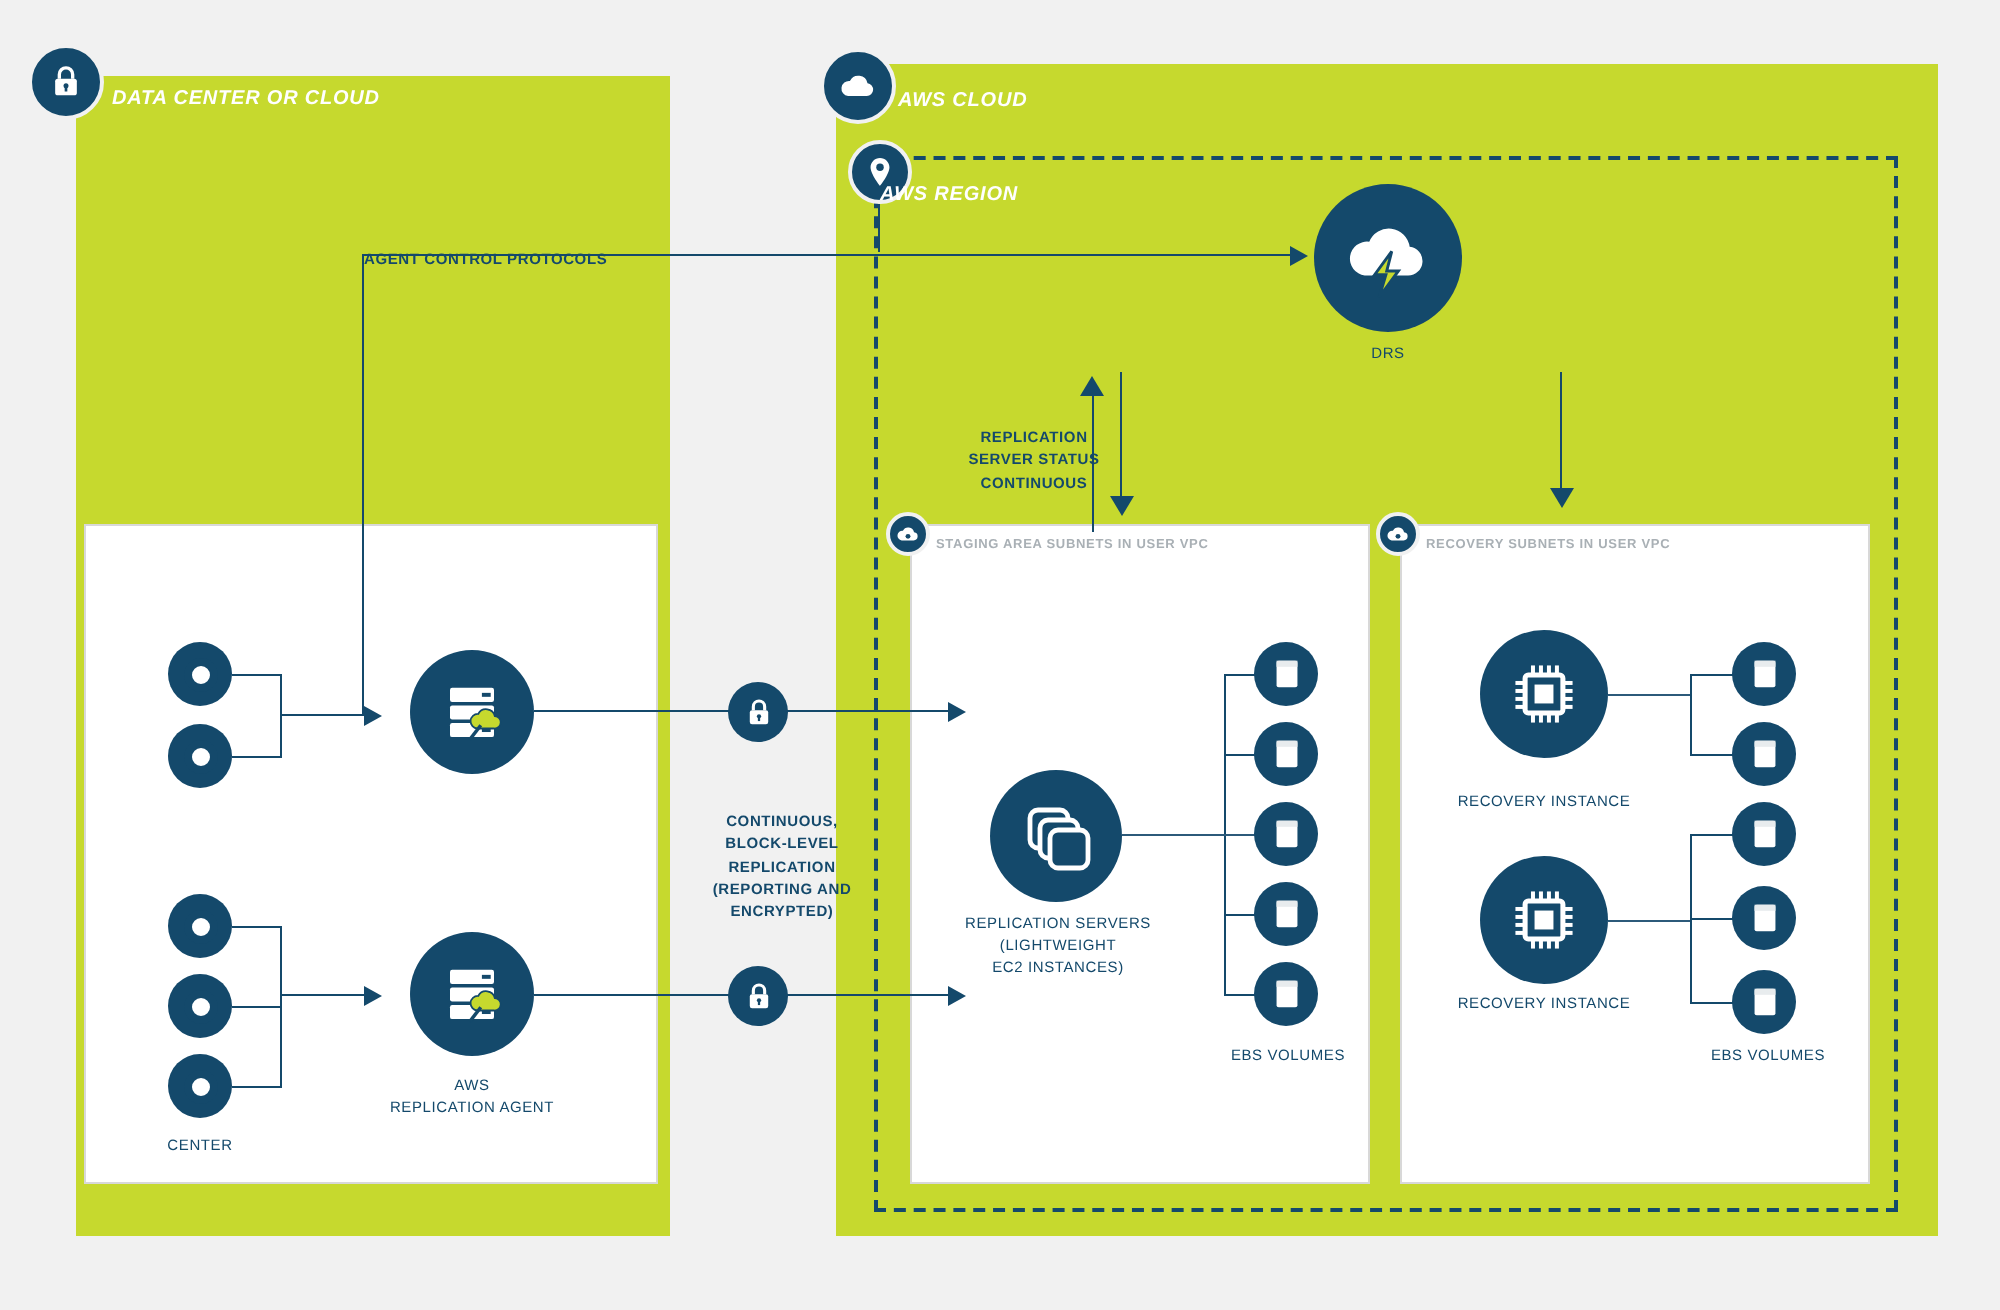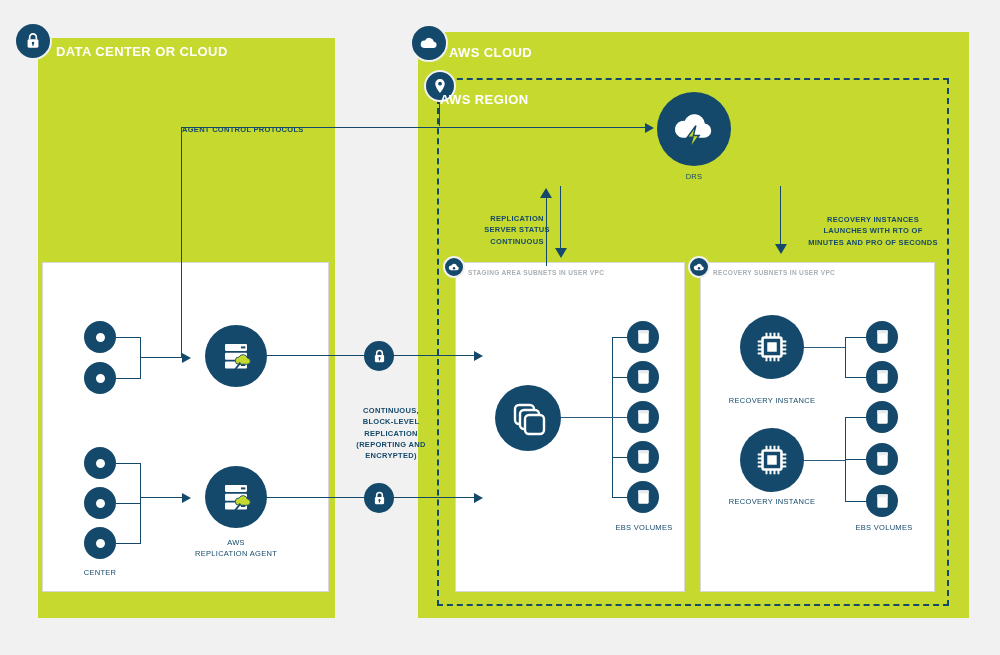--- a/index.html
+++ b/index.html
@@ -30,22 +30,22 @@
          display:flex;align-items:center;justify-content:center;z-index:6;}
   .badge svg{display:block;}
 
   #badge-dc{left:14px;top:22px;}
   #badge-cloud{left:410px;top:24px;}
   #badge-region{left:424px;top:70px;width:32px;height:32px;}
   #badge-staging{left:443px;top:256px;width:22px;height:22px;border-width:2px;}
   #badge-recovery{left:688px;top:256px;width:22px;height:22px;border-width:2px;}
 
   
-  .zlabel{position:absolute;color:#ffffff;font-size:13px;font-weight:bold;
-          letter-spacing:.4px;z-index:6;white-space:nowrap;}
+  .zlabel{position:absolute;color:#ffffff;font-size:10px;font-weight:bold;
+          letter-spacing:.4px;z-index:6;white-space:nowrap;font-style:italic;}
   #lbl-dc{left:56px;top:44px;}
   #lbl-cloud{left:449px;top:45px;}
   #lbl-region{left:440px;top:92px;}
   .slabel{position:absolute;color:#a9b0b5;font-size:6.5px;font-weight:bold;
           letter-spacing:.35px;z-index:7;white-space:nowrap;}
   #lbl-staging{left:468px;top:269px;}
   #lbl-recovery{left:713px;top:269px;}
 
   
   .cic{position:absolute;border-radius:50%;background:#14496b;
@@ -159,25 +159,20 @@
     <span>REPLICATION</span><br>
     <span>SERVER STATUS</span><br>
     <span>CONTINUOUS</span>
   </div>
 
   <div class="ln lnv" style="left:560px;top:186px;height:66px;"></div>
   <div class="ar ar-d" style="left:555px;top:248px;"></div>
 
   <div class="ln lnv" style="left:780px;top:186px;height:62px;"></div>
   <div class="ar ar-d" style="left:775px;top:244px;"></div>
-  <div class="glab" style="left:780px;top:214px;width:186px;">
-    <span>RECOVERY INSTANCES</span><br>
-    <span>LAUNCHES WITH RTO OF</span><br>
-    <span>MINUTES AND PRO OF SECONDS</span>
-  </div>
 
   <div class="disk" style="left:84px;top:321px;"></div>
   <div class="disk" style="left:84px;top:362px;"></div>
 
   <div class="ln lnh" style="left:116px;top:337px;width:25px;"></div>
   <div class="ln lnh" style="left:116px;top:378px;width:25px;"></div>
   <div class="ln lnv" style="left:140px;top:337px;height:42px;"></div>
   <div class="ln lnh" style="left:140px;top:357px;width:45px;"></div>
   <div class="ar ar-r" style="left:182px;top:353px;"></div>
 
@@ -252,20 +247,25 @@
     <span>(REPORTING AND</span><br>
     <span>ENCRYPTED)</span>
   </div>
 
   <div class="cic" style="left:495px;top:385px;width:66px;height:66px;">
     <svg width="44" height="44" viewBox="0 0 44 44">
       <rect x="9" y="9" width="19" height="19" rx="4" fill="#14496b" stroke="#fff" stroke-width="2.4"></rect>
       <rect x="14" y="14" width="19" height="19" rx="4" fill="#14496b" stroke="#fff" stroke-width="2.4"></rect>
       <rect x="19" y="19" width="19" height="19" rx="4" fill="#14496b" stroke="#fff" stroke-width="2.4"></rect>
     </svg>
+  </div>
+  <div class="cap" style="left:475px;top:457px;width:108px;">
+    <span>REPLICATION SERVERS</span><br>
+    <span>(LIGHTWEIGHT</span><br>
+    <span>EC2 INSTANCES)</span>
   </div>
 
   <div class="ln lnh ln-thin" style="left:561px;top:417px;width:52px;"></div>
   <div class="ln lnv" style="left:612px;top:337px;height:160px;"></div>
   <div class="ln lnh" style="left:612px;top:337px;width:18px;"></div>
   <div class="ln lnh" style="left:612px;top:377px;width:18px;"></div>
   <div class="ln lnh ln-thin" style="left:612px;top:417px;width:18px;"></div>
   <div class="ln lnh" style="left:612px;top:457px;width:18px;"></div>
   <div class="ln lnh" style="left:612px;top:497px;width:18px;"></div>
 

